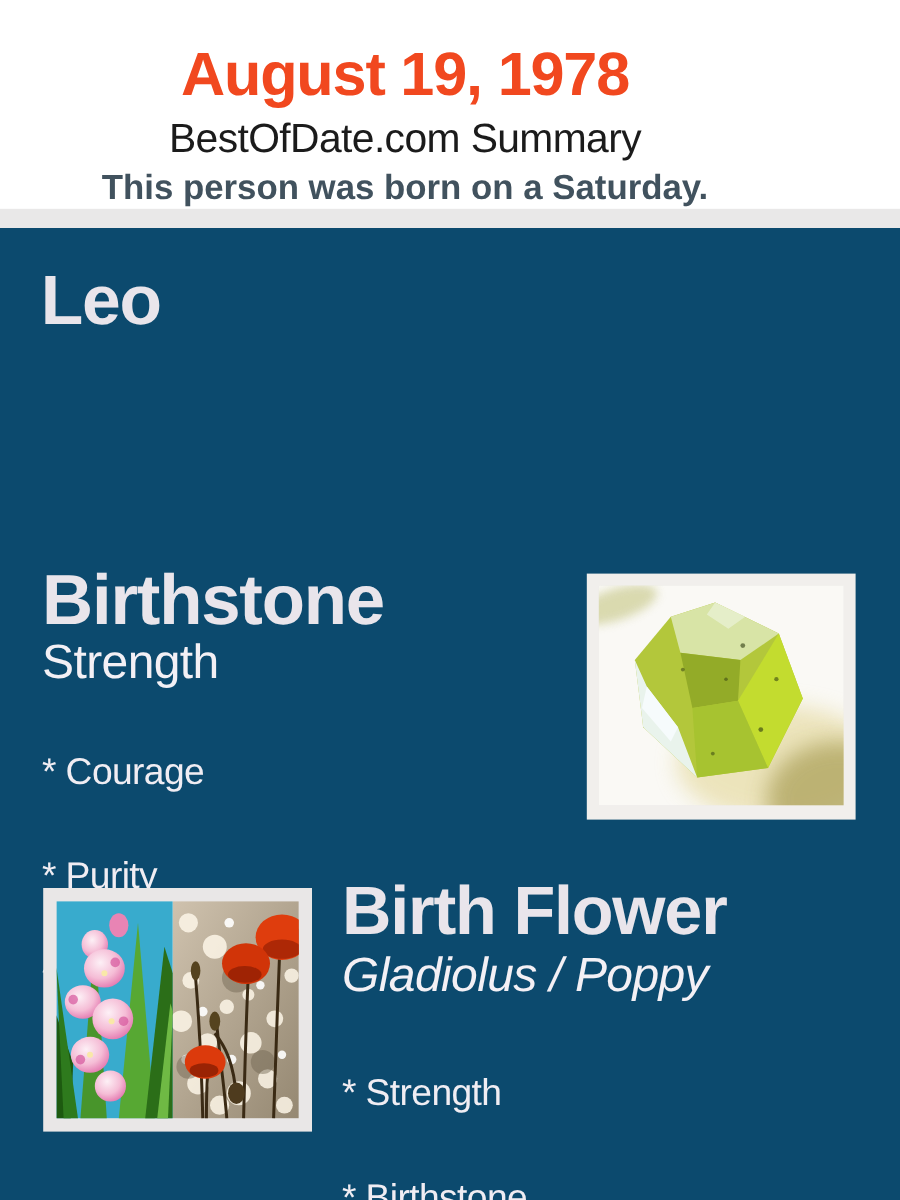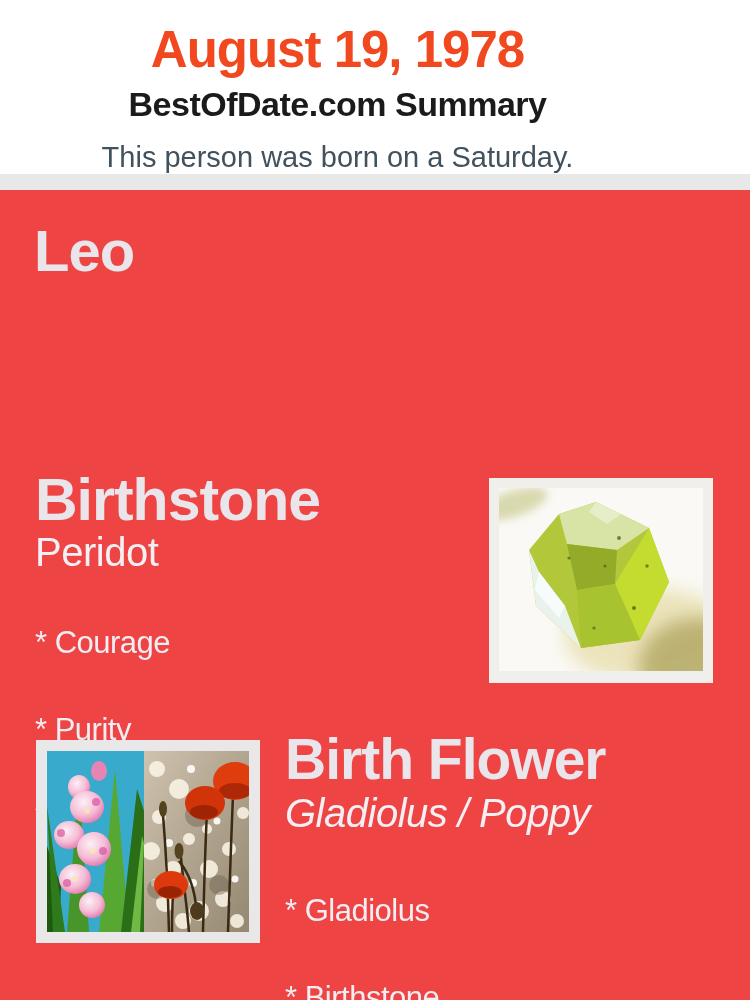--- a/index.html
+++ b/index.html
@@ -1,36 +1,36 @@
 <!DOCTYPE html>
 <html><head>
 <meta charset="utf-8">
 <style>
   html,body{margin:0;padding:0;background:#ffffff;}
   .card{
     position:relative;width:750px;height:1000px;overflow:hidden;
     font-family:"Liberation Sans",sans-serif;background:#ffffff;
   }
   
-  .header{position:absolute;left:0;top:0;width:675px;height:174px;background:#ffffff;}
+  .header{position:absolute;left:0;top:12px;width:675px;height:174px;background:#ffffff;}
   .date-title{
     position:absolute;left:0;right:0;top:22px;margin:0;text-align:center;
     font-size:51px;font-weight:700;line-height:1.1;color:#f1481f;letter-spacing:-1px;
   }
   .summary-title{
     position:absolute;left:0;right:0;top:86px;margin:0;text-align:center;
-    font-size:34px;font-weight:700;line-height:1.1;color:#1b1b1b;letter-spacing:-0.5px;
+    font-size:34px;font-weight:400;line-height:1.1;color:#1b1b1b;letter-spacing:-0.5px;
   }
   .weekday-note{
-    position:absolute;left:0;right:0;top:126px;margin:16px;text-align:center;
-    font-size:29px;font-weight:400;line-height:1.1;color:#41525e;
+    position:absolute;left:0;right:0;top:126px;margin:4px;text-align:center;
+    font-size:29px;font-weight:700;line-height:1.1;color:#41525e;
   }
   .divider{position:absolute;left:0;top:174px;width:750px;height:16px;background:#e9e8e8;}
   
-  .panel{position:absolute;left:0;top:190px;width:750px;height:810px;background:#ef4444;}
+  .panel{position:absolute;left:0;top:190px;width:750px;height:810px;background:#0c4a6e;}
   .panel h2{margin:0;font-weight:700;color:#e9e5eb;letter-spacing:-1px;line-height:1;}
   .zodiac-sign{position:absolute;left:34px;top:32px;font-size:58px;}
   .zodiac-desc{
     position:absolute;left:34px;top:98px;width:660px;margin:0;
     font-size:39px;line-height:47px;color:#f3f0f5;letter-spacing:-0.5px;
   }
   .zodiac-desc span{display:block;}
   .stone-heading{position:absolute;left:35px;top:281px;font-size:59px;}
   .stone-name{
     position:absolute;left:35px;top:342px;font-size:40px;line-height:1;
@@ -63,21 +63,21 @@
   </header>
 
   <div class="divider"></div>
 
   <main class="panel">
 
     <h2 class="zodiac-sign">Leo</h2>
 
 
     <h2 class="stone-heading">Birthstone</h2>
-    <div class="stone-name">Peridot</div>
+    <div class="stone-name">Strength</div>
 
     <ul class="traits stone-traits">
       <li>* Courage</li>
       <li>* Purity</li>
       <li>* Wisdom</li>
     </ul>
 
     <figure class="photo stone-photo">
       <svg width="204" height="183" viewBox="0 0 204 183">
         <defs>
@@ -208,18 +208,18 @@
             <ellipse cx="123" cy="141" rx="12" ry="6" fill="#7e1a02" opacity="0.7"></ellipse>
           </g>
         </g>
       </svg>
     </figure>
 
     <h2 class="flower-heading">Birth Flower</h2>
     <div class="flower-name">Gladiolus / Poppy</div>
 
     <ul class="traits flower-traits">
-      <li>* Gladiolus</li>
+      <li>* Strength</li>
       <li>* Birthstone</li>
     </ul>
 
   </main>
 </div>
 
 </body></html>

